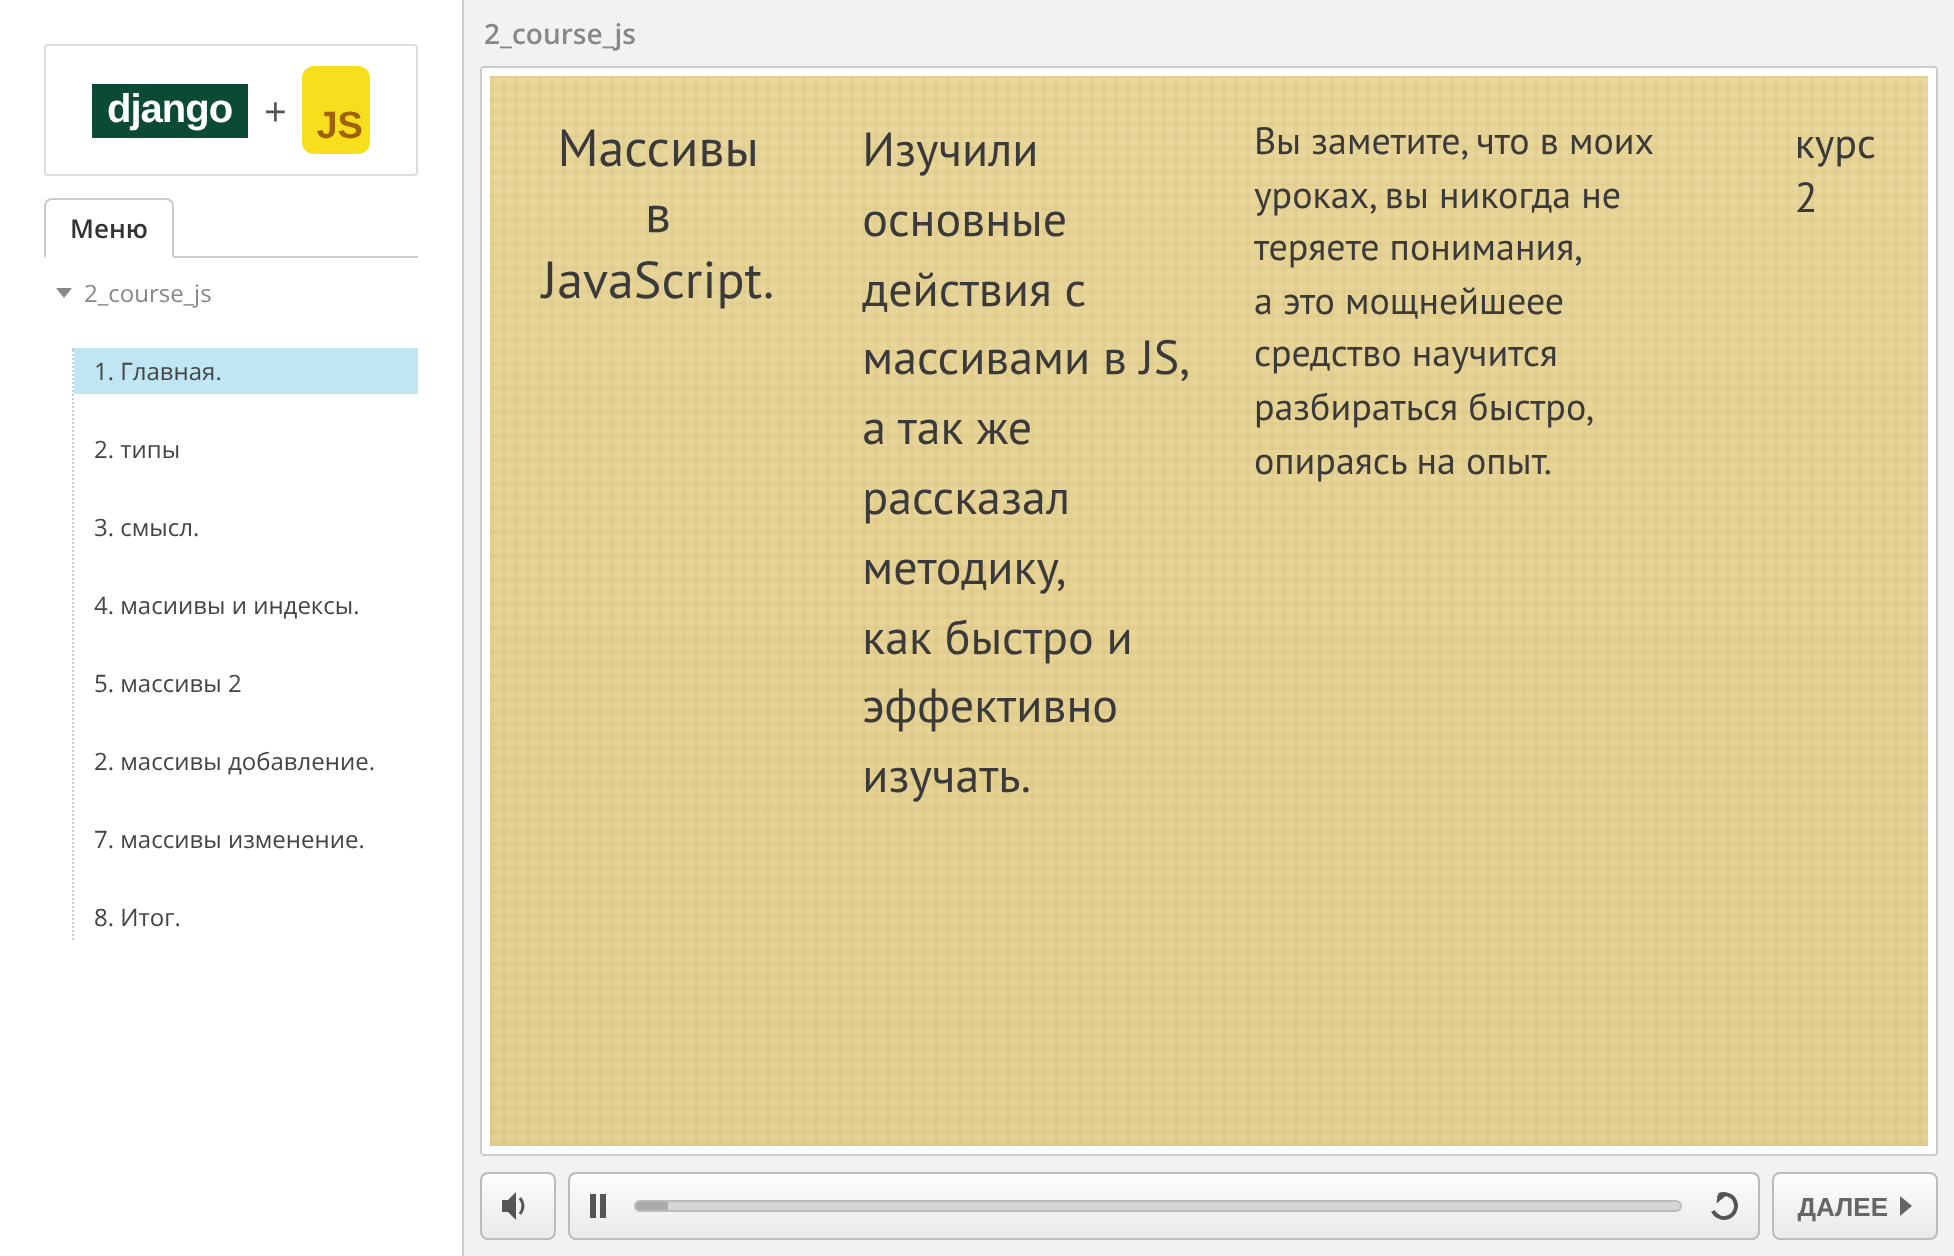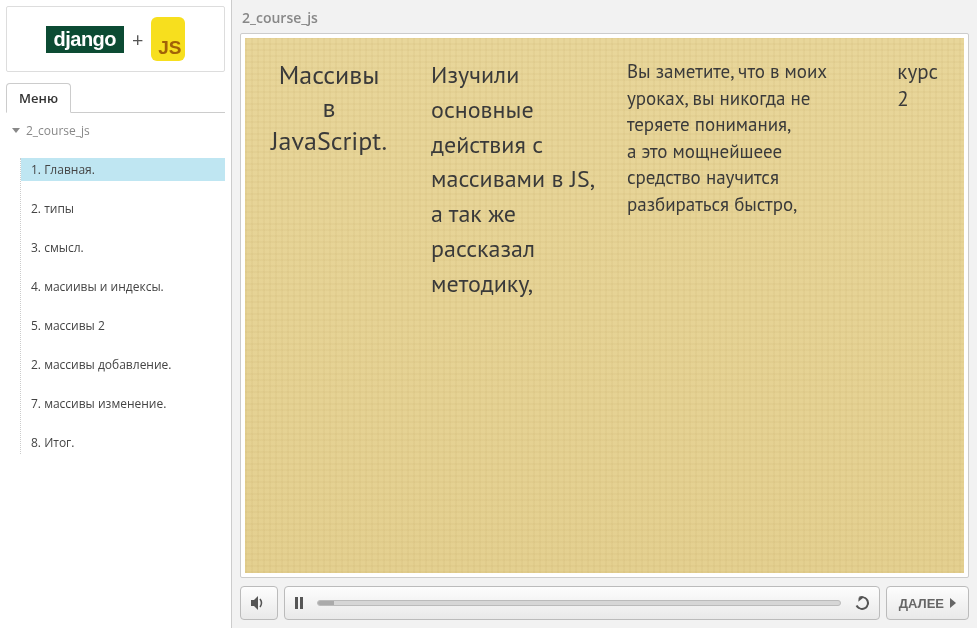--- a/index.html
+++ b/index.html
@@ -15,21 +15,21 @@
     display: flex;
     height: 100%;
   }
   
   .sidebar {
     width: 232px;
     background: #fff;
     border-right: 1px solid #ccc;
     display: flex;
     flex-direction: column;
-    padding: 6px;
+    padding: 22px;
   }
   .logo-card {
     background: #fff;
     border: 1px solid #ddd;
     border-radius: 2px;
     padding: 10px 8px;
     display: flex;
     align-items: center;
     justify-content: center;
     gap: 8px;
@@ -287,24 +287,26 @@
 
   <main class="main">
     <div class="breadcrumb">2_course_js</div>
 
     <div class="slide-wrap">
       <div class="slide">
         <div class="slide-title">Массивы в JavaScript.</div>
         <div class="slide-block1">
           <div>Изучили основные действия с массивами в JS,</div>
           <div>а так же рассказал методику,</div>
+          <div>как быстро и эффективно изучать.</div>
         </div>
         <div class="slide-block2">
           <div>Вы заметите, что в моих уроках, вы никогда не теряете понимания,</div>
           <div>а это мощнейшеее средство научится разбираться быстро,</div>
+          <div>опираясь на опыт.</div>
         </div>
         <div class="slide-footer">курс 2</div>
       </div>
     </div>
 
     <div class="controls">
       <button class="ctrl-btn">
         <span class="vol-icon">
           <svg width="16" height="14" viewBox="0 0 16 14">
             <polygon points="0,4 3,4 7,0 7,14 3,10 0,10" fill="#555"></polygon>

